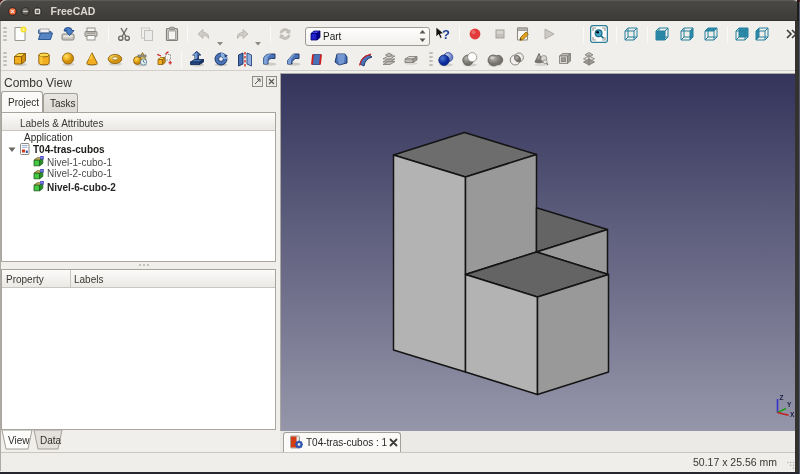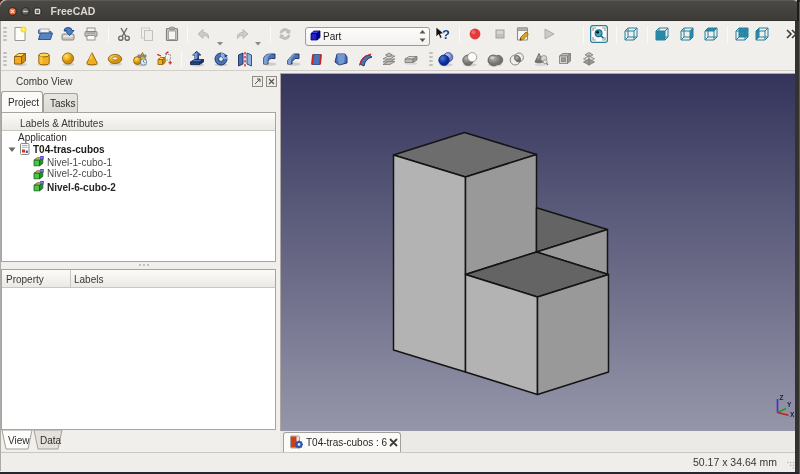--- a/index.html
+++ b/index.html
@@ -323,37 +323,37 @@
       <path d="M10.5 5 l3 -2.5 v7.5 l-3 2.5 z" fill="#9b9892" stroke="#7c7973" stroke-width="0.8"></path>
       <rect x="4.3" y="6.8" width="4.4" height="3.9" fill="#9b9892" stroke="#7c7973" stroke-width="0.7"></rect>
     </svg></div>
 <div style="position:absolute;left:581.0px;top:51.0px;width:16px;height:16px;"><svg width="16" height="16" viewBox="0 0 16 16">
       <path d="M8 1.5 l4 2.3 l-4 2.3 l-4 -2.3 z" fill="#bdbab5" stroke="#7c7973" stroke-width="0.8"></path>
       <path d="M2.5 7.8 l5.5 -3 l5.5 3 l-5.5 3 z" fill="#dcdad6" stroke="#7c7973" stroke-width="0.8"></path>
       <path d="M2.5 11 l5.5 -3 l5.5 3 l-5.5 3 z" fill="#9b9892" stroke="#7c7973" stroke-width="0.8"></path>
       <path d="M8 4 v10.5" stroke="#7c7973" stroke-width="0.9"></path>
     </svg></div>
 <div class="abs" style="left:0;top:71px;width:280px;height:381px;background:#f1efec"></div>
-<div class="abs" style="left:16px;top:75.5px;font-size:10px;color:#3a3833">Combo View</div>
+<div class="abs" style="left:4px;top:75.5px;font-size:12px;color:#3a3833">Combo View</div>
 <svg class="abs" style="left:252px;top:76px" width="11" height="11">
     <rect x="0.5" y="0.5" width="10" height="10" fill="#edebe7" stroke="#8f8c85"></rect>
     <path d="M3 8 l5 -5 M5 3 h3 v3" stroke="#55524c" stroke-width="1" fill="none"></path>
   </svg>
 <svg class="abs" style="left:266px;top:76px" width="11" height="11">
     <rect x="0.5" y="0.5" width="10" height="10" fill="#edebe7" stroke="#8f8c85"></rect>
     <path d="M3 3 l5 5 M8 3 l-5 5" stroke="#55524c" stroke-width="1.1"></path>
   </svg>
 <div class="abs" style="left:1px;top:91px;width:42px;height:22px;background:#fbfaf8;border:1px solid #a39f99;border-bottom:none;border-radius:3px 3px 0 0"></div>
 <div class="abs" style="left:8px;top:96.5px;font-size:10px;color:#2f2d2a">Project</div>
 <div class="abs" style="left:43px;top:93px;width:35px;height:20px;background:linear-gradient(#e8e6e2,#dddad5);border:1px solid #a39f99;border-bottom:none;border-radius:3px 3px 0 0"></div>
 <div class="abs" style="left:50px;top:97.5px;font-size:10px;color:#2f2d2a">Tasks</div>
 <div class="abs" style="left:1px;top:112px;width:275px;height:150px;background:#ffffff;border:1px solid #a8a49e"></div>
 <div class="abs" style="left:2px;top:113px;width:273px;height:18px;background:linear-gradient(#fbfbfa,#ebe9e5);border-bottom:1px solid #c9c6c1"></div>
 <div class="abs" style="left:20px;top:117.5px;font-size:10px;color:#3a3833">Labels &amp; Attributes</div>
-<div class="abs" style="left:18px;top:131.5px;font-size:10px;color:#2b2a27">Application</div>
+<div class="abs" style="left:24px;top:131.5px;font-size:10px;color:#2b2a27">Application</div>
 <svg class="abs" style="left:8px;top:146px" width="8" height="8">
     <path d="M0.5 1.5 h7 l-3.5 4.5 z" fill="#6b6862"></path>
   </svg>
 <svg class="abs" style="left:19px;top:143px" width="11" height="12">
     <rect x="1.5" y="0.5" width="8.5" height="11" rx="1" fill="#fdfdfd" stroke="#8d8a84" stroke-width="1"></rect>
     <path d="M3 2.5 h5.5 M3 4.3 h5.5" stroke="#9ab0d8" stroke-width="1"></path>
     <path d="M3 6.5 h3 v3 h-3 z" fill="#cc3a1a"></path>
     <path d="M6.8 7.5 h2 v2.5 h-2 z" fill="#3558a8"></path>
   </svg>
 <div class="abs" style="left:33px;top:144px;font-size:10px;font-weight:bold;color:#1c1b19">T04-tras-cubos</div>
@@ -419,26 +419,26 @@
     </svg></div>
 <div class="abs" style="left:280px;top:431px;width:515px;height:21px;background:#eceae6"></div>
 <div class="abs" style="left:283px;top:432px;width:118px;height:20px;background:#fbfaf8;border:1px solid #a39f99;border-bottom:none;border-radius:3px 3px 0 0"></div>
 <svg class="abs" style="left:290px;top:435px" width="13" height="14">
     <rect x="0.5" y="1" width="9" height="12" rx="1" fill="#e8e6e2" stroke="#9a978f" stroke-width="0.9"></rect>
     <path d="M1 1.5 h5.5 v11 h-5.5 z" fill="#d43c12"></path>
     <circle cx="9" cy="9.5" r="3.6" fill="#2d52b0"></circle>
     <circle cx="9" cy="9.5" r="1.4" fill="#e8e6e2"></circle>
     <path d="M9 5.4 v1.4 M9 12.2 v1.4 M4.9 9.5 h1.4 M11.7 9.5 h1.4 M6.2 6.7 l1 1 M10.8 11.3 l1 1 M6.2 12.3 l1 -1 M10.8 7.7 l1 -1" stroke="#2d52b0" stroke-width="1.1"></path>
   </svg>
-<div class="abs" style="left:306px;top:436.5px;font-size:10px;color:#2b2a27">T04-tras-cubos : 6</div>
+<div class="abs" style="left:306px;top:436.5px;font-size:10px;color:#2b2a27">T04-tras-cubos : 1</div>
 <svg class="abs" style="left:389px;top:438px" width="9" height="9">
     <path d="M1.5 1.5 l6 6 M7.5 1.5 l-6 6" stroke="#3e3c38" stroke-width="1.8" stroke-linecap="round"></path>
   </svg>
 <div class="abs" style="left:0;top:452px;width:800px;height:19px;background:#f0eeea;border-top:1px solid #cac7c2"></div>
-<div class="abs" style="left:650px;top:455.5px;width:127px;font-size:10.5px;color:#3a3833;text-align:right">50.17 x 34.64 mm</div>
+<div class="abs" style="left:650px;top:455.5px;width:127px;font-size:10.5px;color:#3a3833;text-align:right">50.17 x 25.56 mm</div>
 <svg class="abs" style="left:786px;top:461px" width="10" height="10">
     <circle cx="7.5" cy="1.5" r="0.8" fill="#b5b2ad"></circle>
     <circle cx="4.7" cy="1.5" r="0.8" fill="#b5b2ad"></circle>
     <circle cx="1.9000000000000004" cy="1.5" r="0.8" fill="#b5b2ad"></circle>
     <circle cx="7.5" cy="4.3" r="0.8" fill="#b5b2ad"></circle>
     <circle cx="4.7" cy="4.3" r="0.8" fill="#b5b2ad"></circle>
     <circle cx="7.5" cy="7.1" r="0.8" fill="#b5b2ad"></circle>
   </svg>
 <div class="abs" style="left:0;top:21px;width:1px;height:450px;background:#aeaba6"></div>
 <div class="abs" style="left:795px;top:21px;width:4px;height:453px;background:#33322f"></div>

